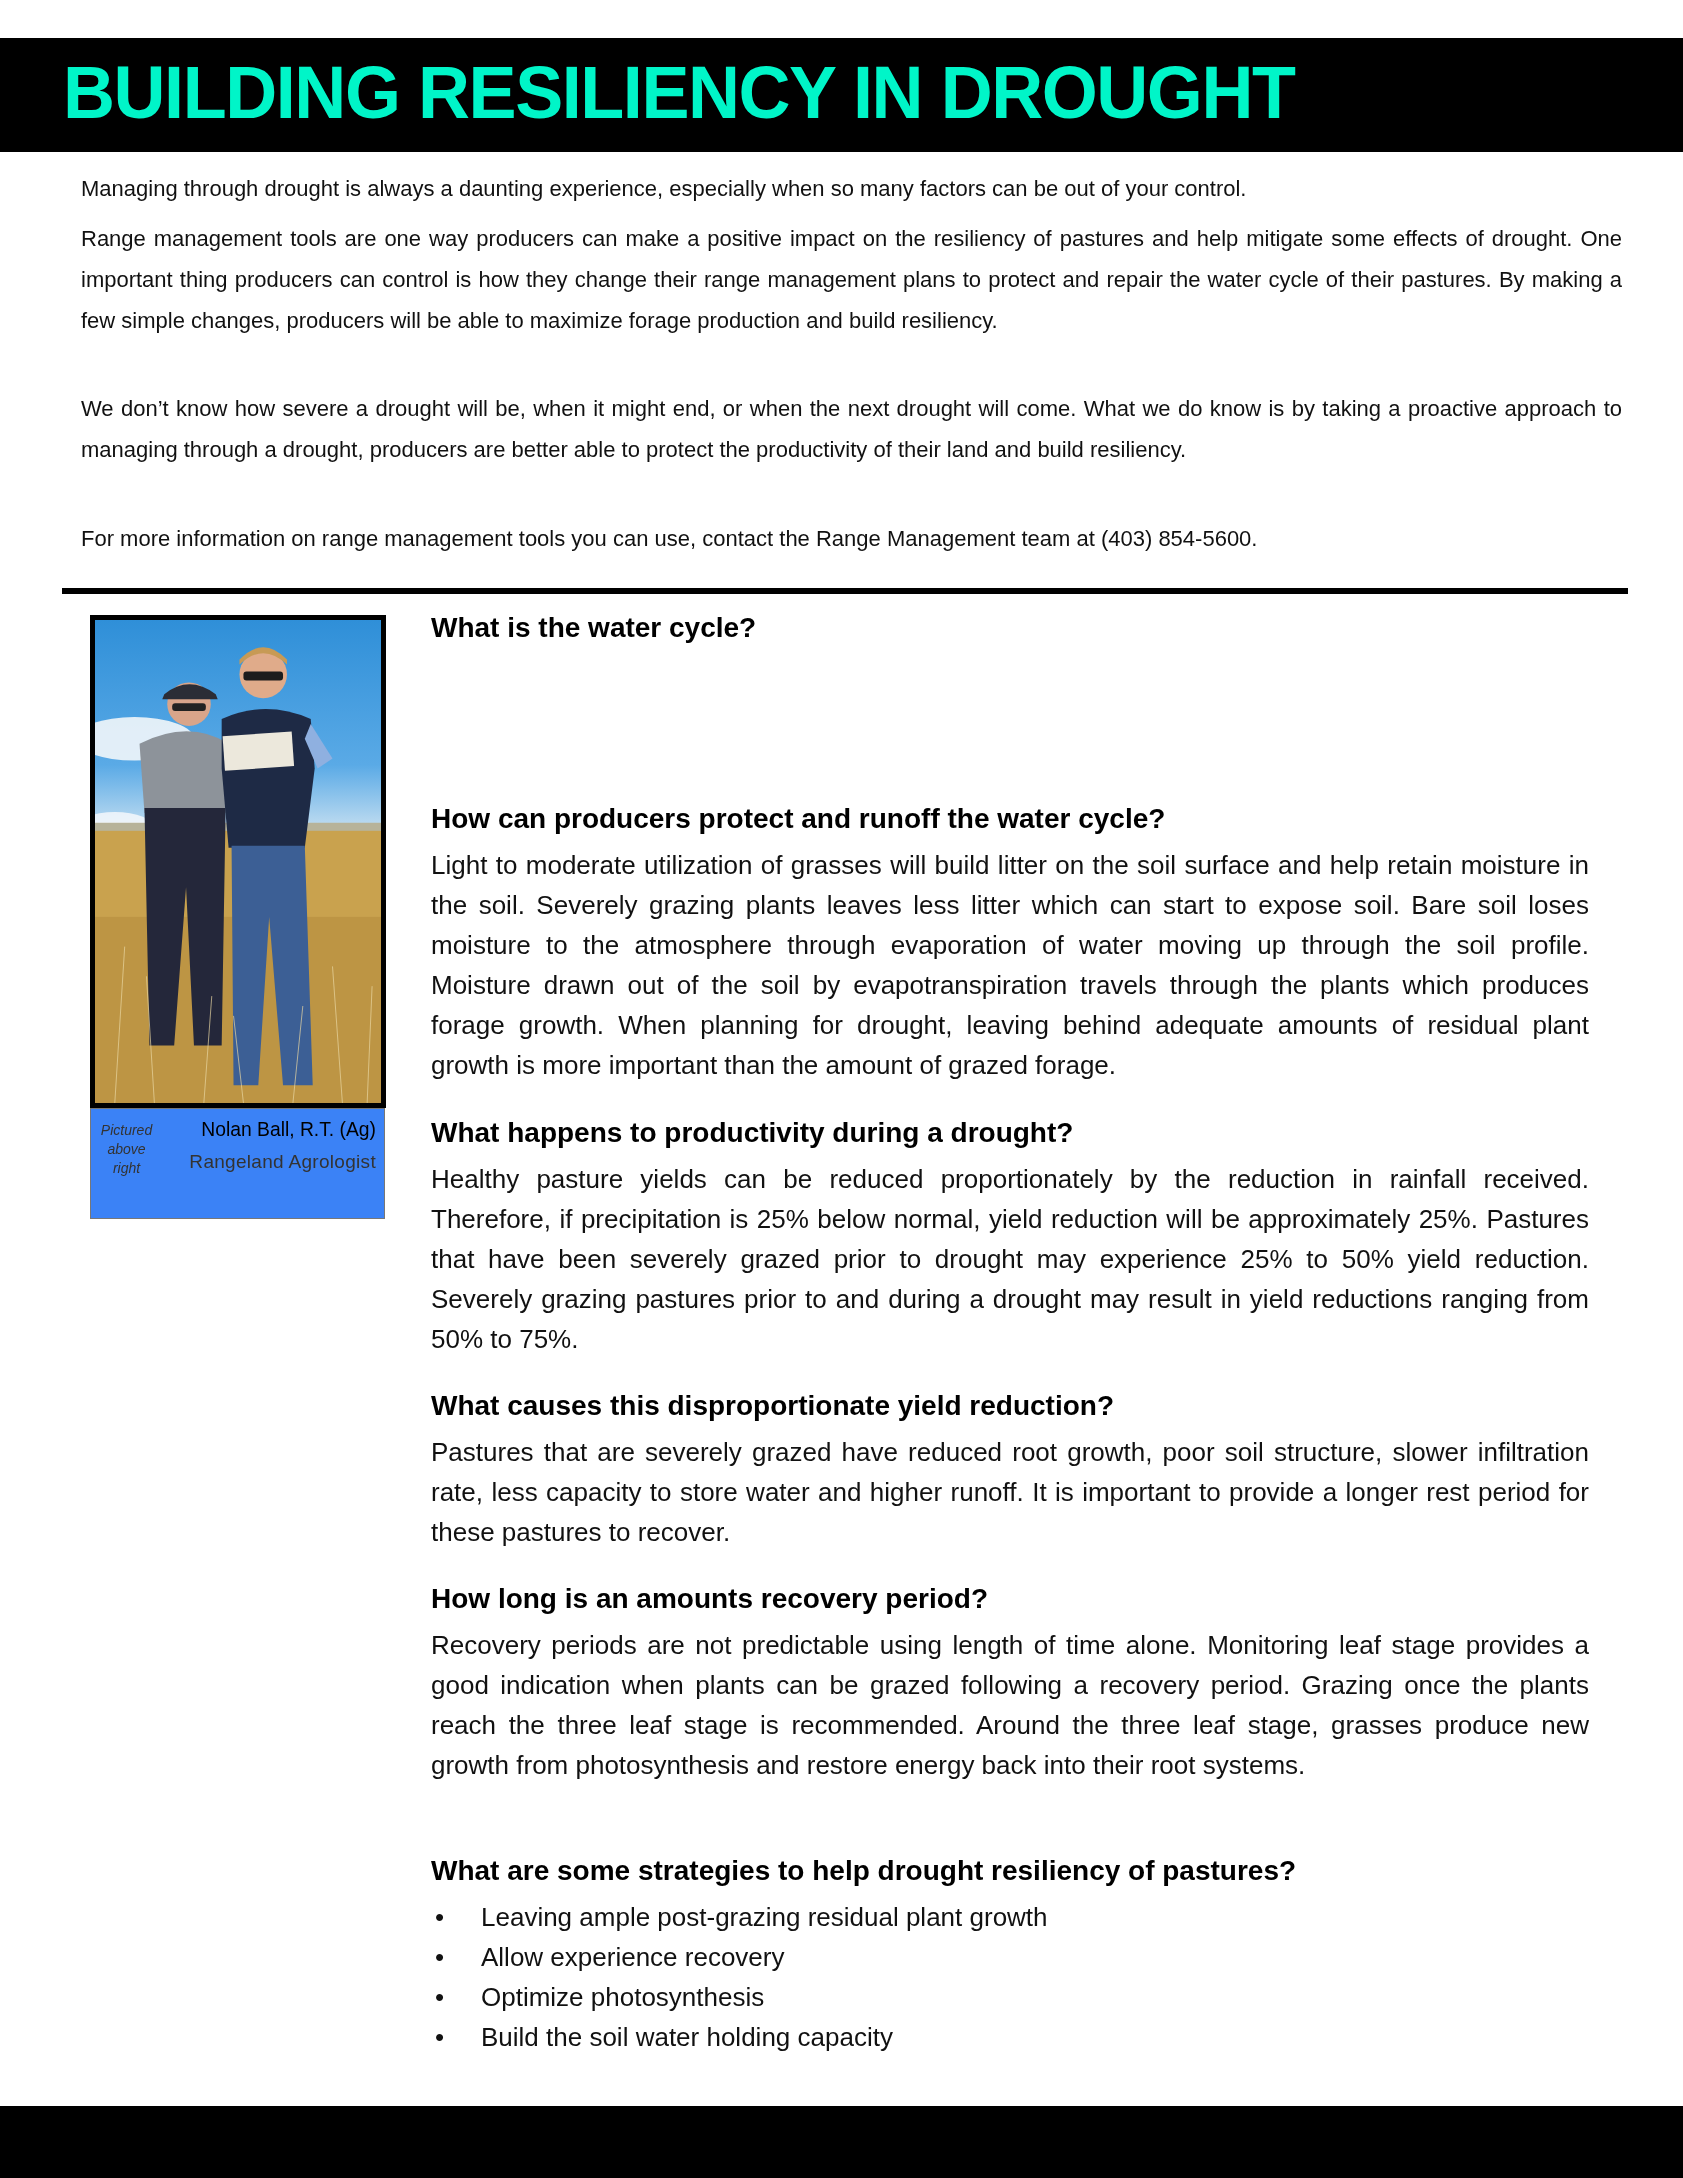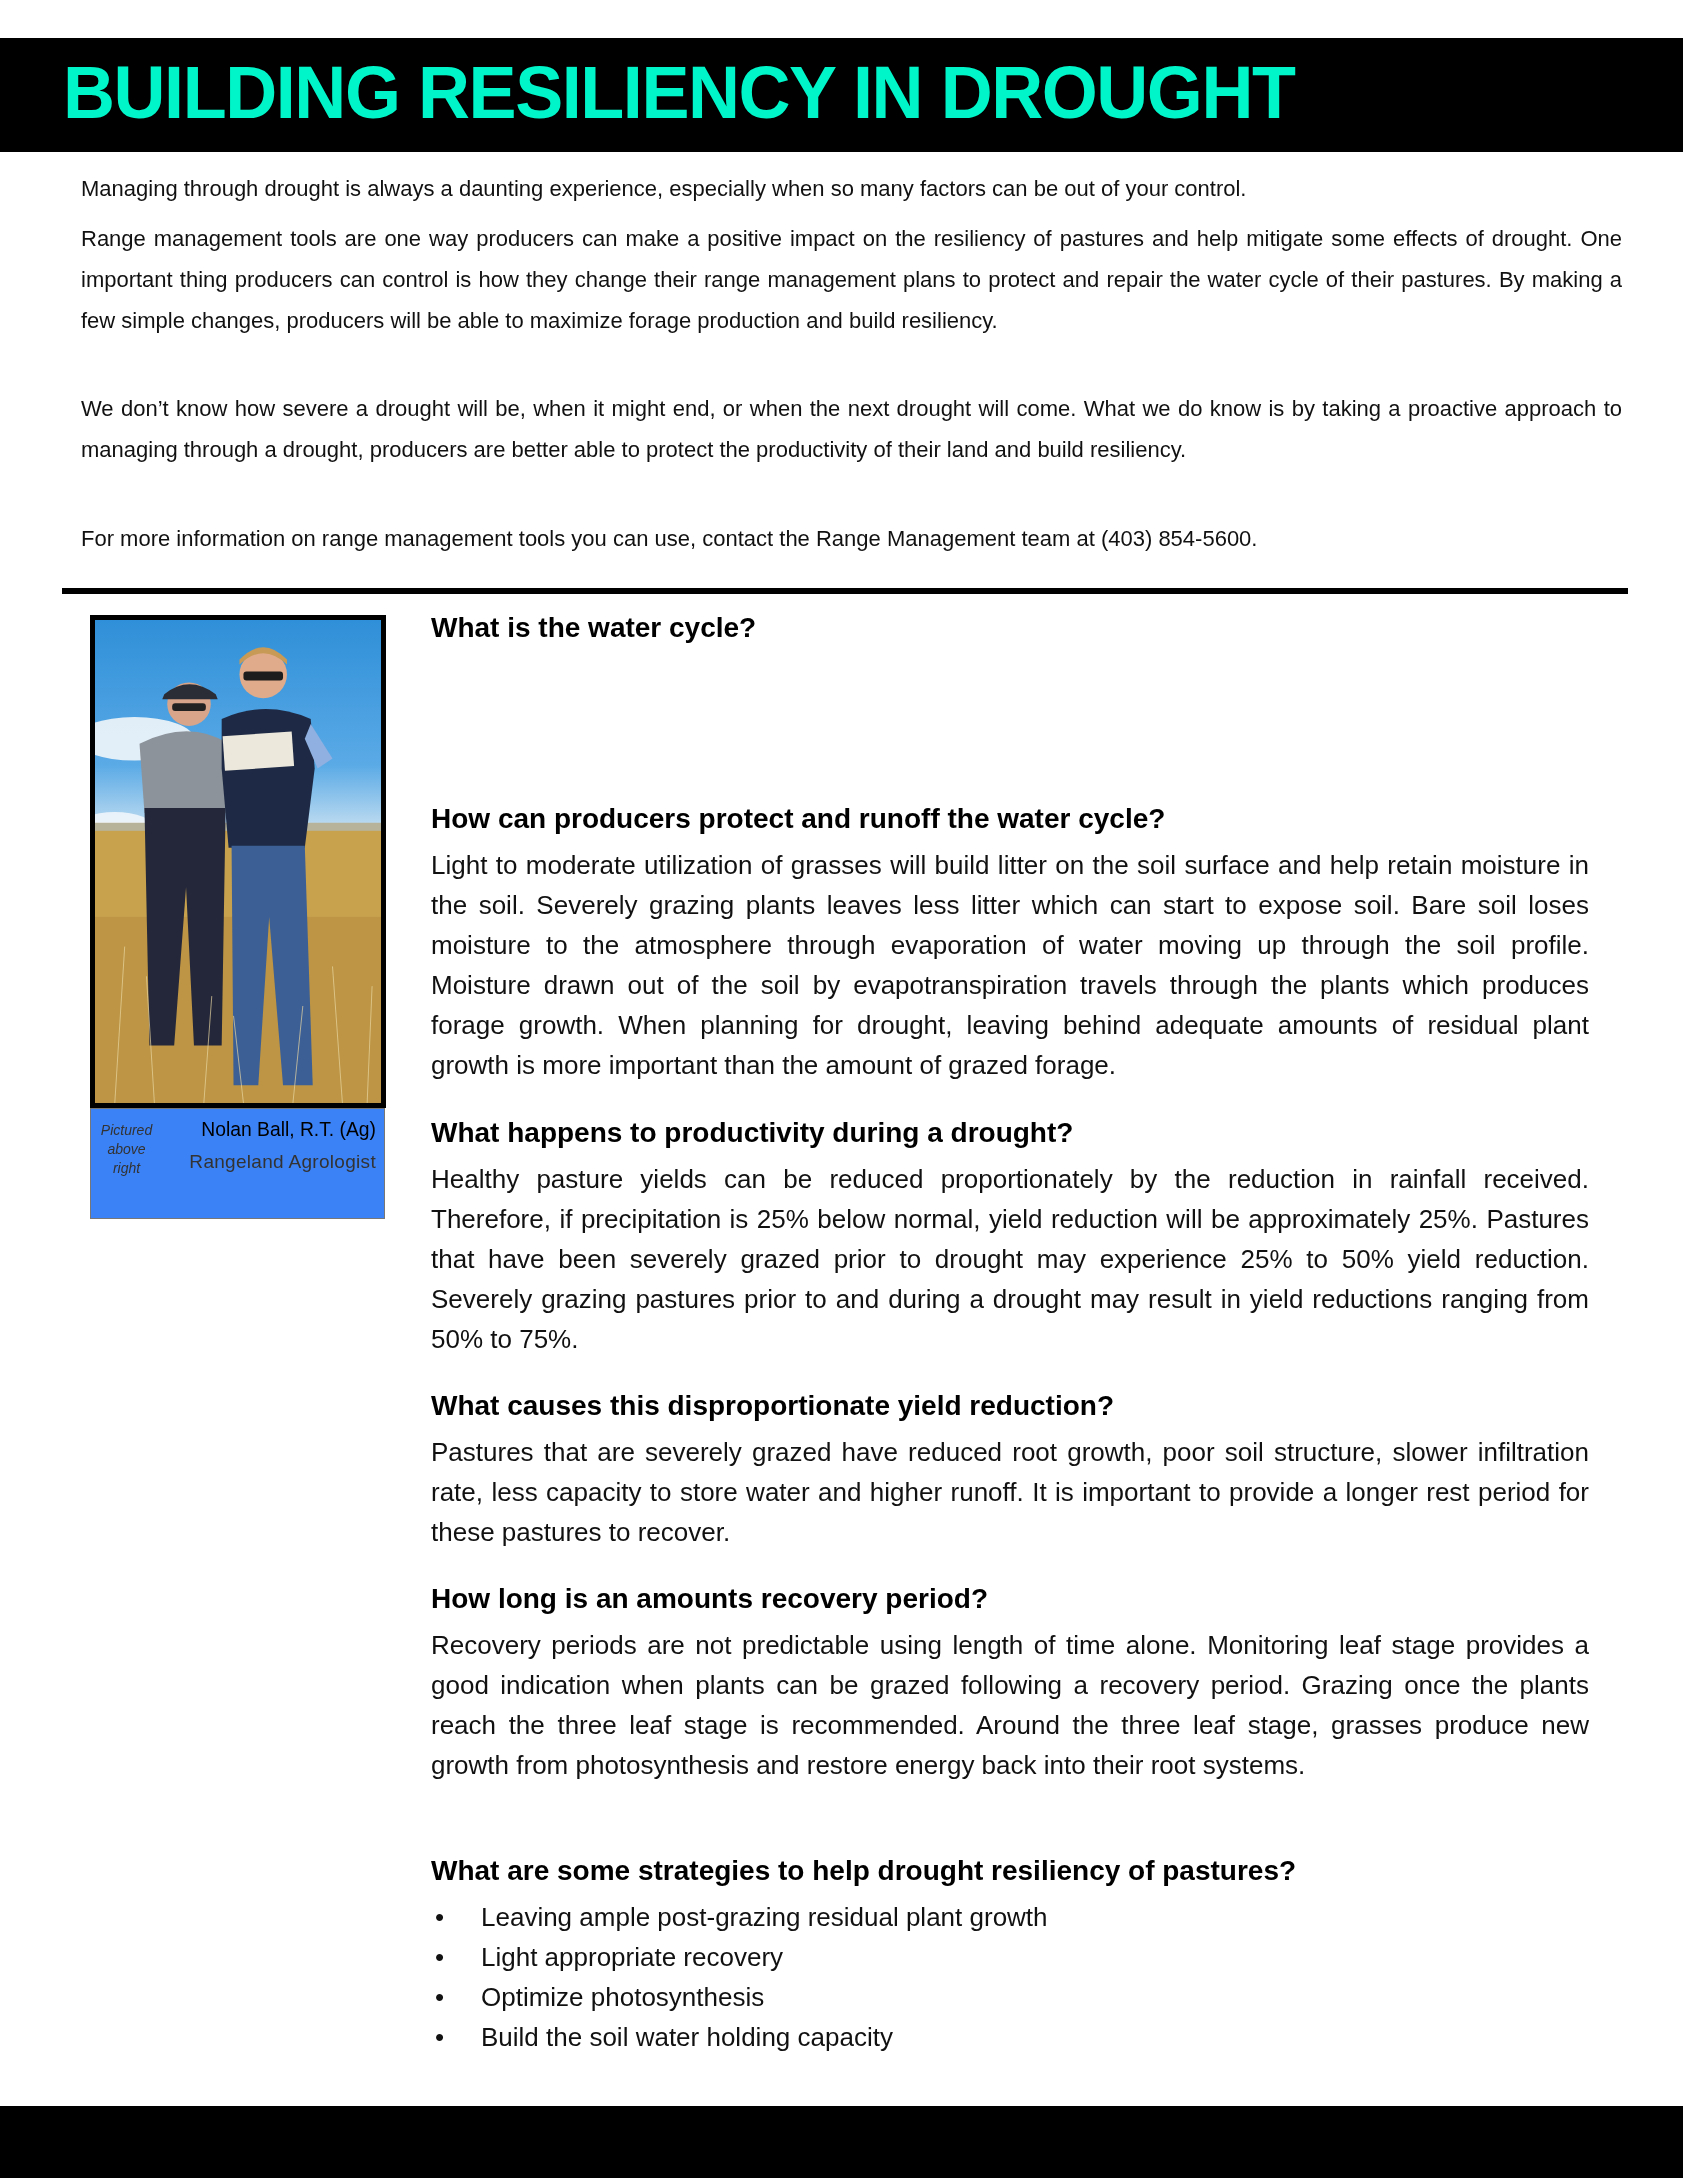--- a/index.html
+++ b/index.html
@@ -103,20 +103,20 @@
 
 <div class="section" style="top:1579px;">
   <h2>How long is an amounts recovery period?</h2>
   <p>Recovery periods are not predictable using length of time alone. Monitoring leaf stage provides a good indication when plants can be grazed following a recovery period. Grazing once the plants reach the three leaf stage is recommended. Around the three leaf stage, grasses produce new growth from photosynthesis and restore energy back into their root systems.</p>
 </div>
 
 <div class="section" style="top:1851px;">
   <h2>What are some strategies to help drought resiliency of pastures?</h2>
   <ul class="bullets">
     <li><span class="dot">•</span><span>Leaving ample post-grazing residual plant growth</span></li>
-    <li><span class="dot">•</span><span>Light appropriate recovery</span></li>
+    <li><span class="dot">•</span><span>Allow experience recovery</span></li>
     <li><span class="dot">•</span><span>Optimize photosynthesis</span></li>
     <li><span class="dot">•</span><span>Build the soil water holding capacity</span></li>
   </ul>
 </div>
 
 <div class="band-bottom"></div>
 
 
 </body></html>

